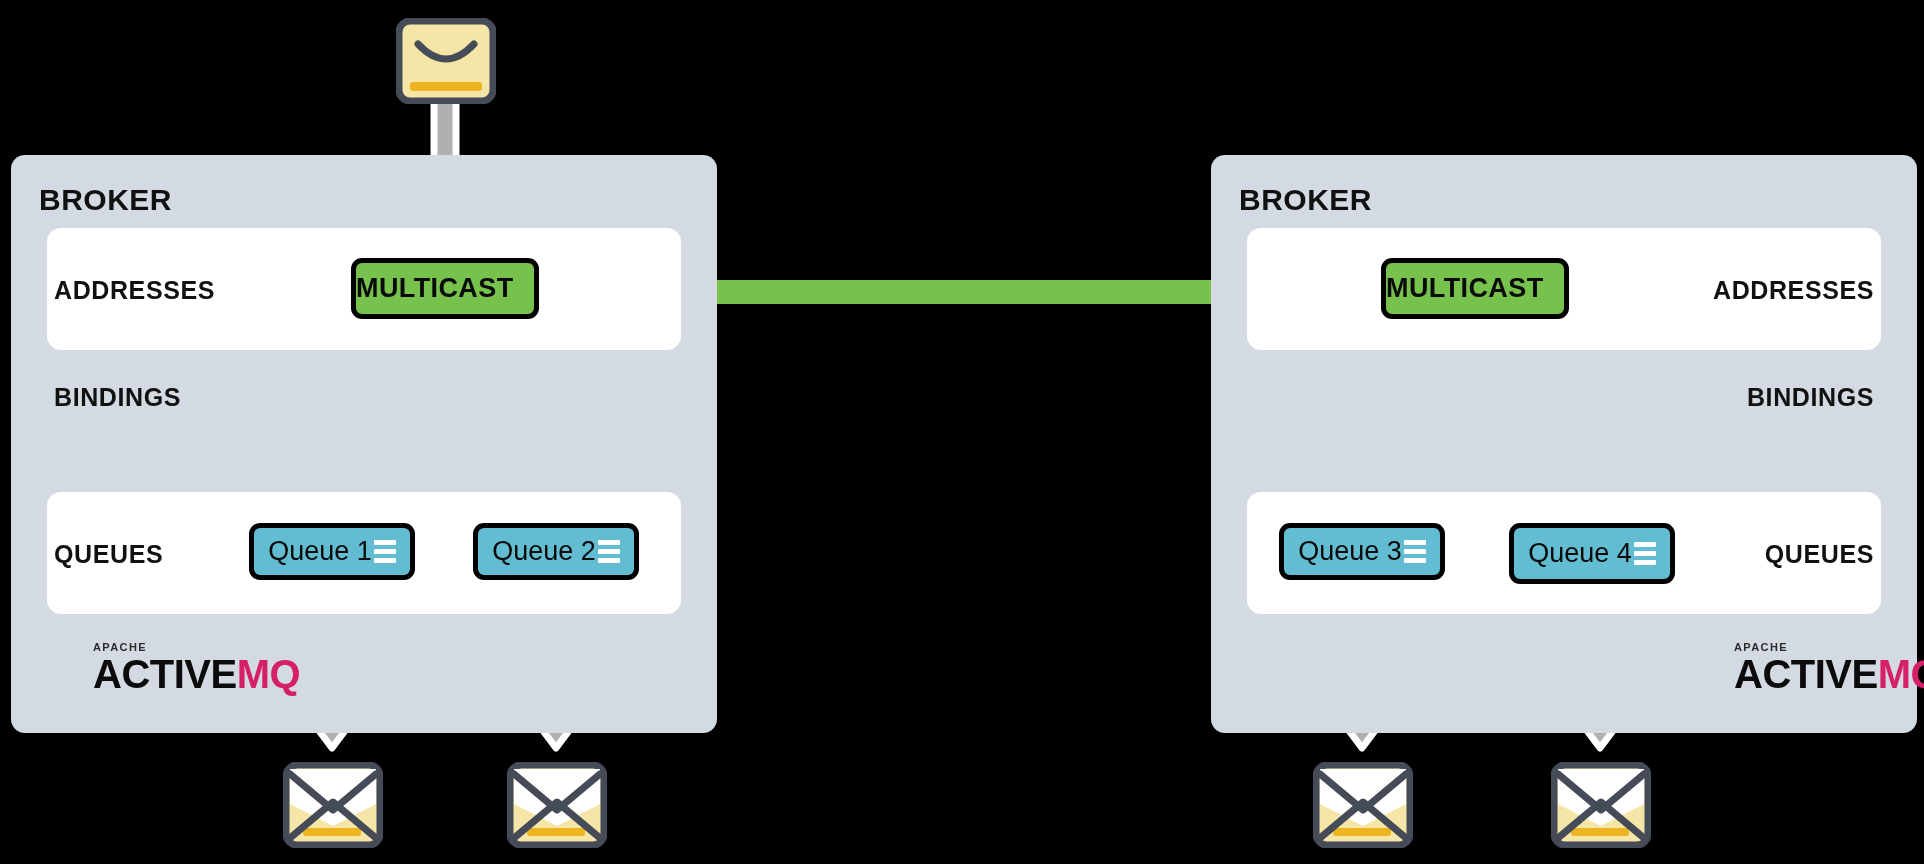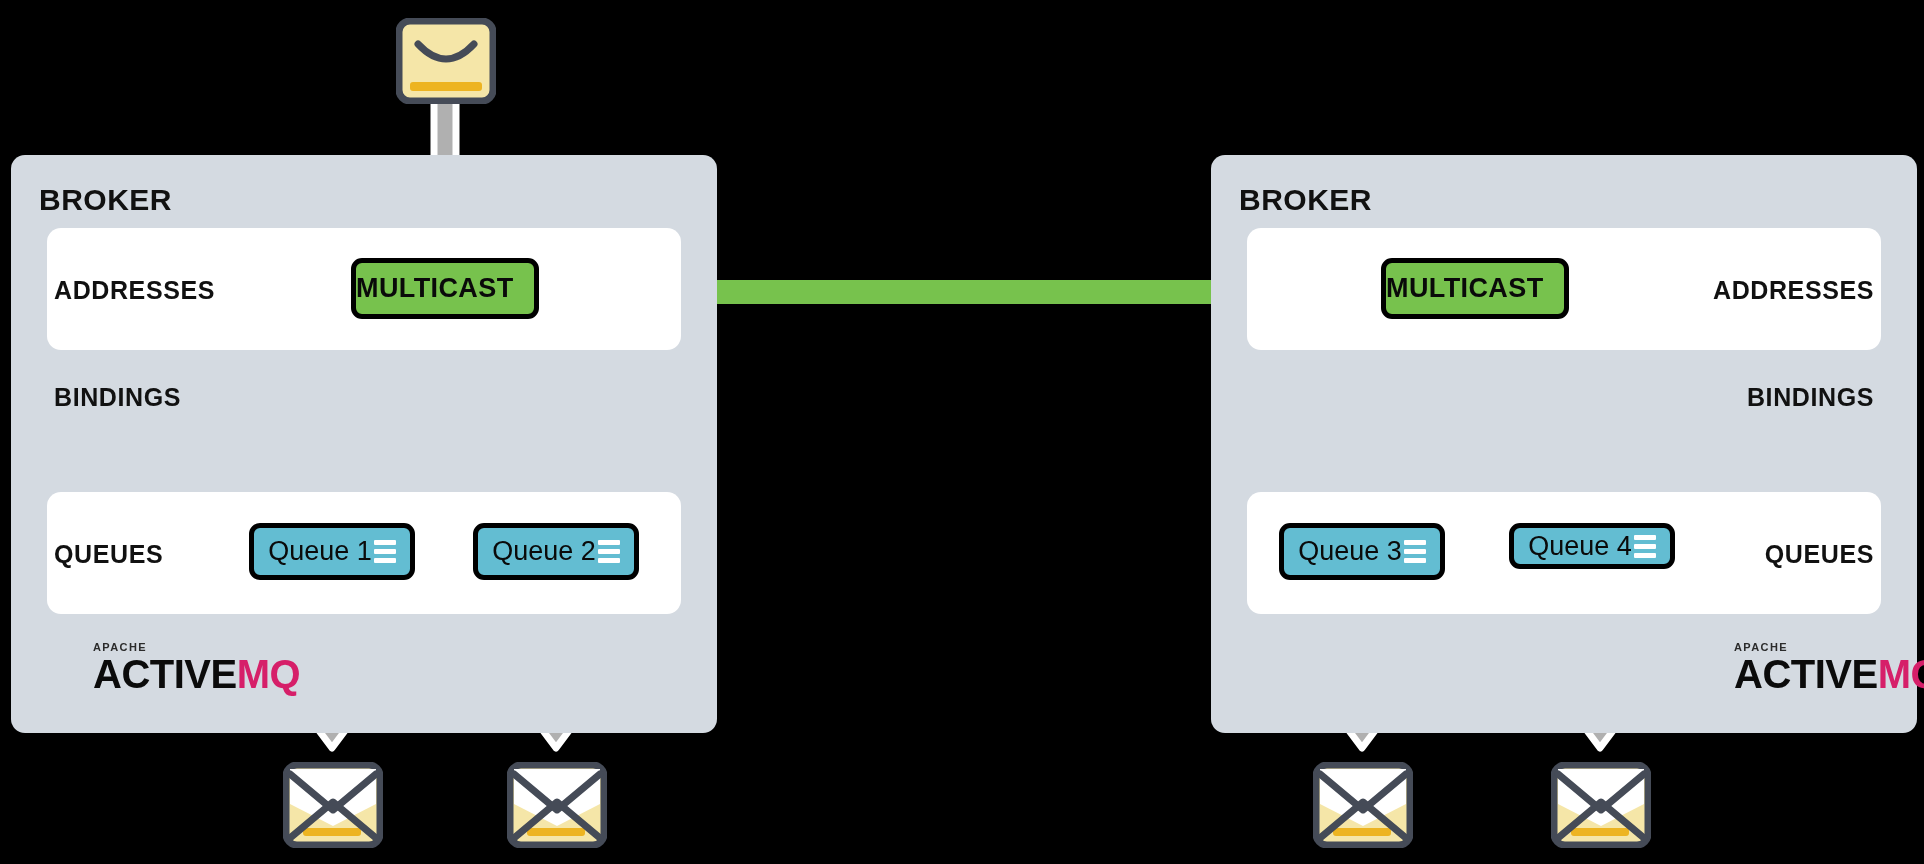--- a/index.html
+++ b/index.html
@@ -212,21 +212,21 @@
   </div>
 
   <div class="chip-q" style="left:1279px;top:523px;width:166px;height:57px;">
     <span class="qlabel">Queue 3</span>
     <span class="qicon">
       <i></i>
         <i></i>
         <i></i>
     </span>
   </div>
-  <div class="chip-q" style="left:1509px;top:523px;width:166px;height:46px;">
+  <div class="chip-q" style="left:1509px;top:523px;width:166px;height:61px;">
     <span class="qlabel">Queue 4</span>
     <span class="qicon">
       <i></i>
         <i></i>
         <i></i>
     </span>
   </div>
 
 </div>
 

